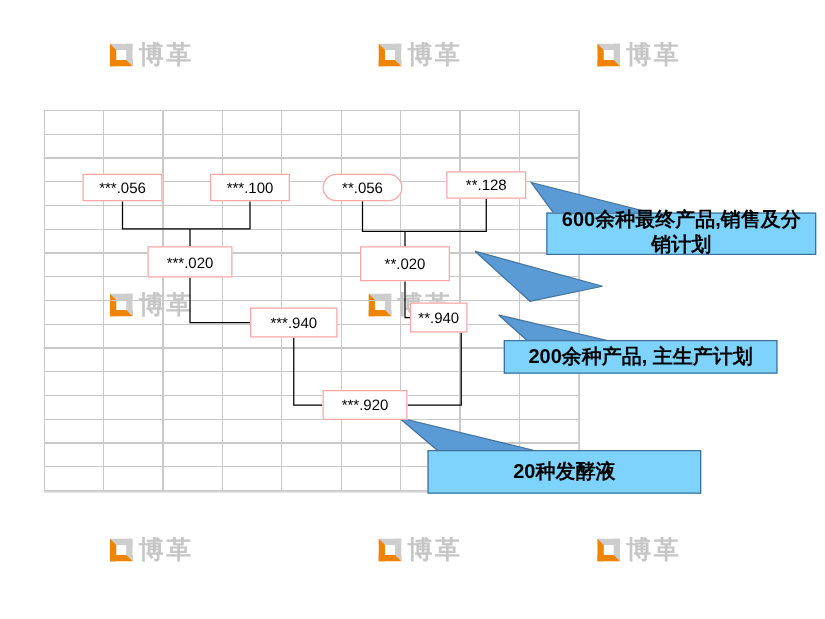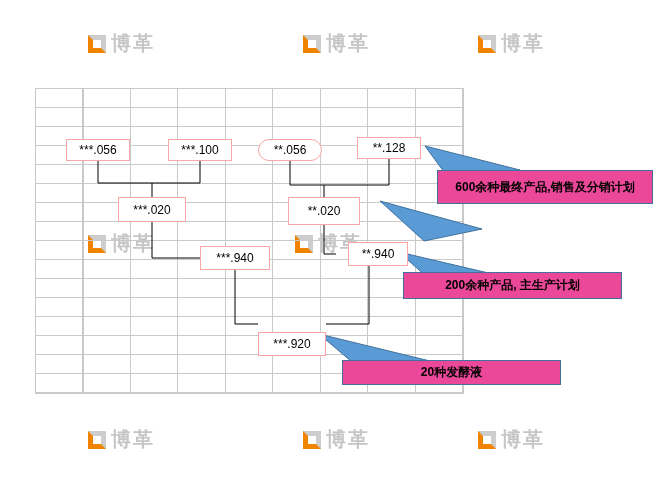--- a/index.html
+++ b/index.html
@@ -29,23 +29,23 @@
   svg.overlay { position:absolute; left:0; top:0; z-index:3; pointer-events:none; }
 
   .node {
     position:absolute; background:#ffffff; border:1px solid #fca5a5; z-index:4;
     display:flex; align-items:center; justify-content:center;
     font-size:12px; color:#000; box-sizing:border-box;
   }
 
   .callout {
     position:absolute; z-index:5; box-sizing:border-box;
-    background:#ec4899; border:1px solid #41719c;
+    background:#7dd3fc; border:1px solid #41719c;
     display:flex; align-items:center; justify-content:center;
-    font-size:12px; font-weight:bold; color:#000000; text-align:center;
+    font-size:16px; font-weight:bold; color:#000000; text-align:center;
     padding:2px 8px; line-height:1.25;
   }
 </style>
 </head>
 <body>
 
 <div class="canvas">
 
   <div class="watermark" style="left:88px;top:30px;">
     <span class="wm-logo"></span>
@@ -97,20 +97,20 @@
     <polygon points="319,334 430,361 365,373" fill="#5b9bd5" stroke="#41719c" stroke-width="1"></polygon>
   </svg>
 
   <div class="node" style="left:66px;top:139px;width:64px;height:22px;">***.056</div>
   <div class="node" style="left:168px;top:139px;width:64px;height:22px;">***.100</div>
   <div class="node" style="left:258px;top:139px;width:64px;height:22px;border-radius:11px;">**.056</div>
   <div class="node" style="left:357px;top:137px;width:64px;height:22px;">**.128</div>
   <div class="node" style="left:118px;top:197px;width:68px;height:25px;">***.020</div>
   <div class="node" style="left:288px;top:197px;width:72px;height:28px;">**.020</div>
   <div class="node" style="left:200px;top:246px;width:70px;height:24px;">***.940</div>
-  <div class="node" style="left:348px;top:242px;width:60px;height:24px;">**.940</div>
-  <div class="node" style="left:258px;top:312px;width:68px;height:24px;margin-top:20px;">***.920</div>
+  <div class="node" style="left:328px;top:242px;width:46px;height:24px;">**.940</div>
+  <div class="node" style="left:258px;top:312px;width:68px;height:24px;">***.920</div>
 
   <div class="callout" style="left:437px;top:170px;width:216px;height:34px;">600余种最终产品,销售及分销计划</div>
   <div class="callout" style="left:403px;top:228px;width:219px;height:27px;margin-top:44px;">200余种产品, 主生产计划</div>
-  <div class="callout" style="left:342px;top:360px;width:219px;height:25px;">20种发酵液</div>
+  <div class="callout" style="left:342px;top:360px;width:219px;height:35px;">20种发酵液</div>
 
 </div>
 
 </body></html>

